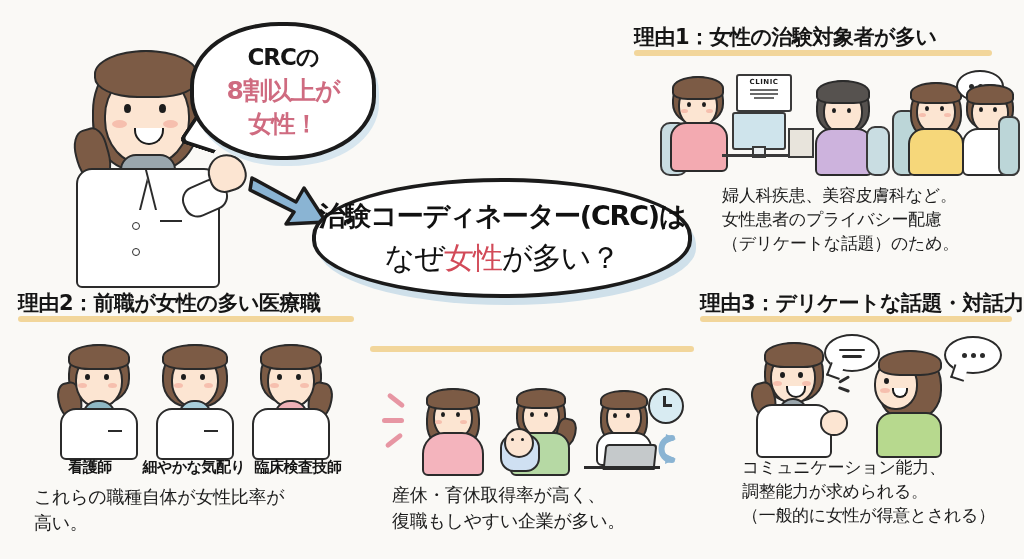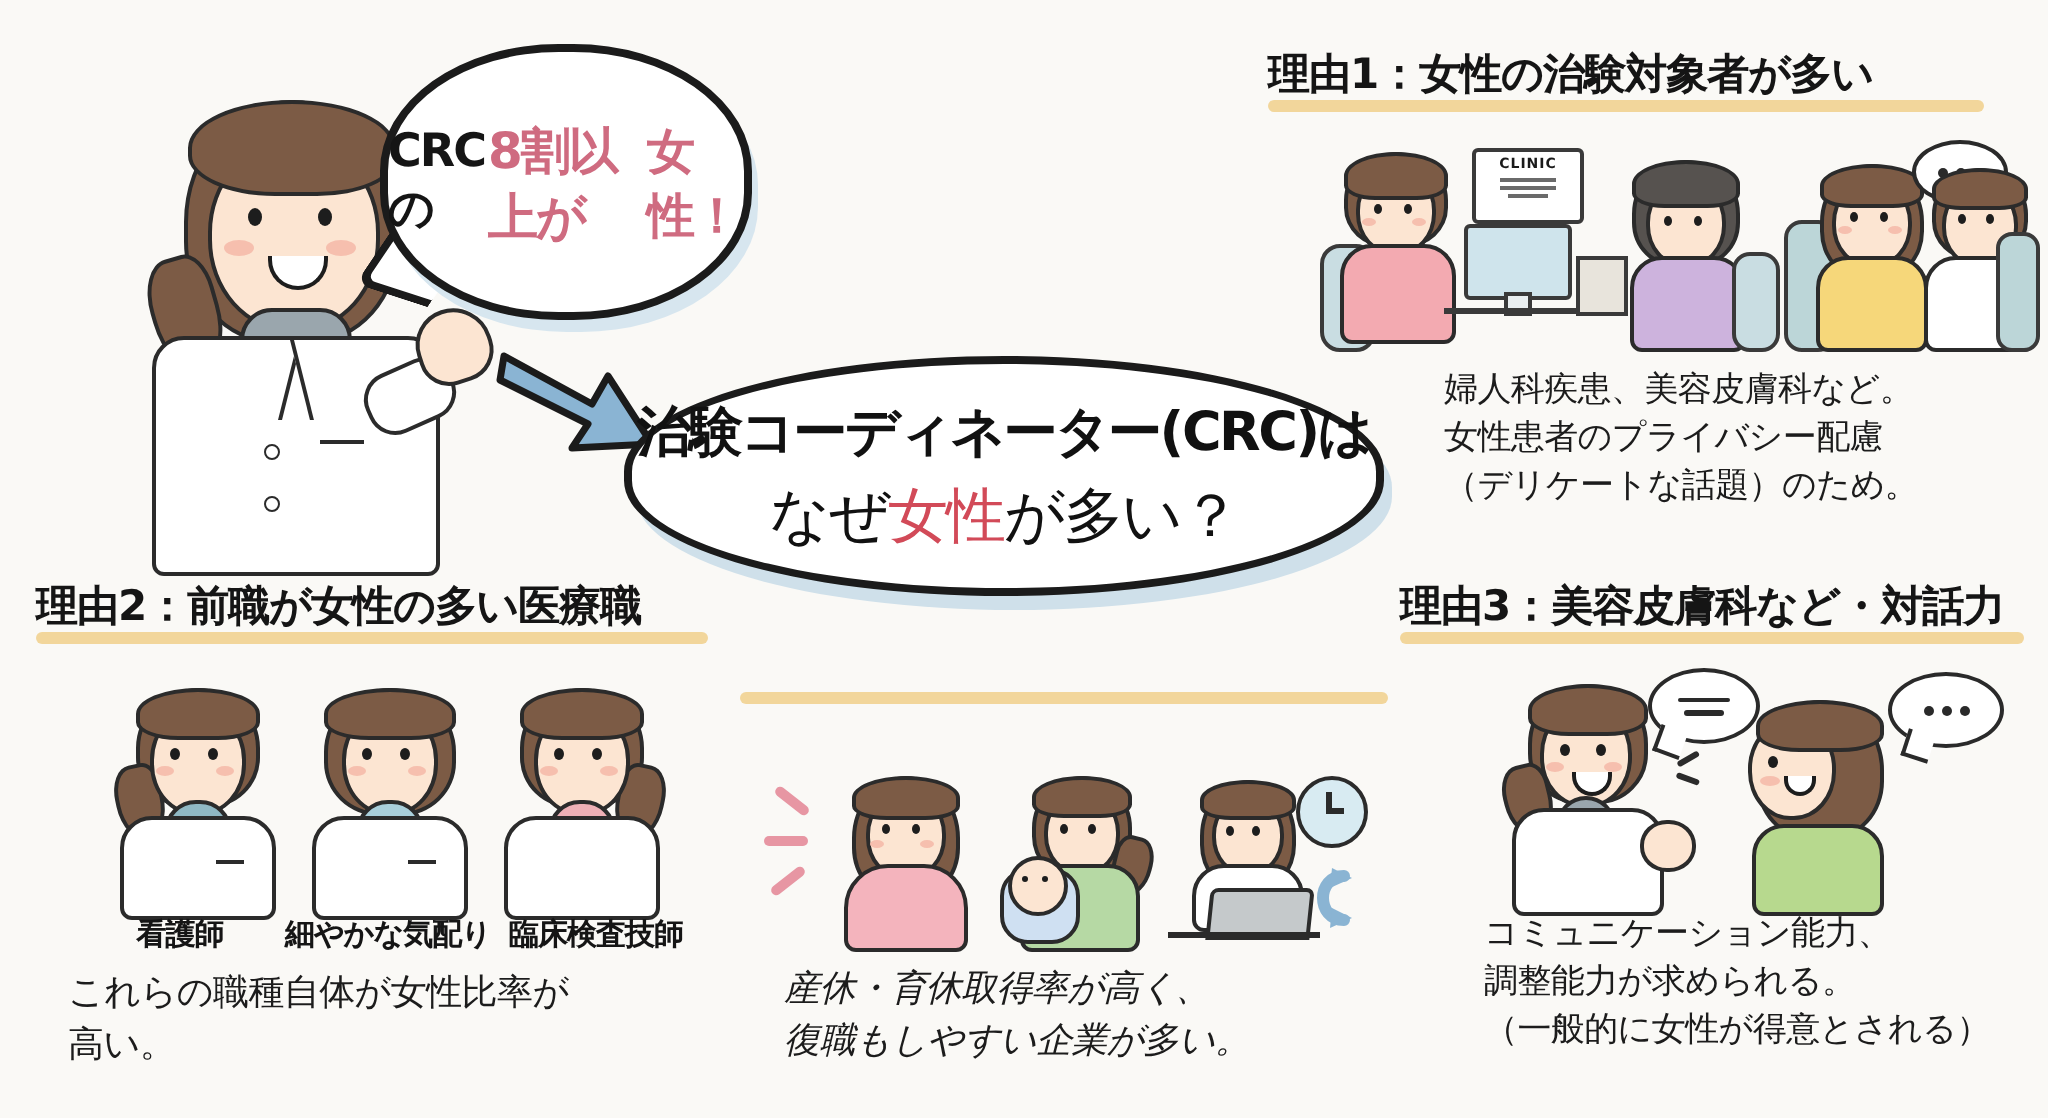--- a/index.html
+++ b/index.html
@@ -40,21 +40,21 @@
   }
   .title-l1{font-size:27px;font-weight:700;letter-spacing:-1.2px;color:#111;}
   .title-l2{font-size:30px;font-weight:400;letter-spacing:-1px;color:#111;margin-top:4px;}
   .title-l2 .hl{color:#d24a58;}
 
   
   .speech{
     left:190px;top:22px;width:178px;height:130px;
     background:#fff;border:4px solid #1b1b1b;border-radius:48%/46%;
     box-shadow:4px 7px 0 -1px #d7e6ef;
-    display:flex;flex-direction:row;align-items:center;justify-content:center;
+    display:flex;flex-direction:column;align-items:center;justify-content:center;
   }
   .speech .l1{font-size:23px;font-weight:700;color:#151515;letter-spacing:-1px;}
   .speech .l2{font-size:25px;font-weight:700;color:#cf6b80;letter-spacing:-1px;margin-top:1px;}
   .speech .l3{font-size:24px;font-weight:700;color:#cf6b80;letter-spacing:-1px;margin-top:1px;}
   .speech-tail{
     left:186px;top:118px;width:34px;height:28px;background:#fff;
     border-left:4px solid #1b1b1b;border-bottom:4px solid #1b1b1b;
     transform:rotate(18deg) skewX(-16deg);border-bottom-left-radius:8px;
   }
 
@@ -327,26 +327,26 @@
 
     <div style="position:absolute;left:268px;top:44px;">
       <svg width="30" height="34" viewBox="0 0 30 34">
         <path d="M22 6 C8 6 8 28 22 28" fill="none" stroke="#8ab4d3" stroke-width="6" stroke-linecap="round"></path>
         <path d="M16 2 L26 7 L15 12 Z" fill="#8ab4d3"></path>
         <path d="M16 22 L26 27 L15 32 Z" fill="#8ab4d3"></path>
       </svg>
     </div>
   </div>
 
-  <div class="abs body-copy" style="left:392px;top:482px;width:300px;font-size:18px;font-style:italic;">産休・育休取得率が高く、
+  <div class="abs body-copy" style="left:392px;top:482px;width:300px;font-size:18px;">産休・育休取得率が高く、
 復職もしやすい企業が多い。</div>
 
   <div class="abs" style="left:700px;top:292px;width:324px;">
     <div class="reason-head">
-      <span>理由3：美容皮膚科など・対話力</span>
+      <span>理由3：デリケートな話題・対話力</span>
       <span class="ul" style="width:312px;"></span>
     </div>
   </div>
 
   <div class="abs" style="left:740px;top:332px;width:286px;height:122px;">
 
     <div class="mini-bubble" style="position:absolute;left:84px;top:2px;width:52px;height:34px;flex-direction:column;">
       <div class="line-s" style="width:26px;"></div>
       <div class="line-s" style="width:20px;"></div>
     </div>

